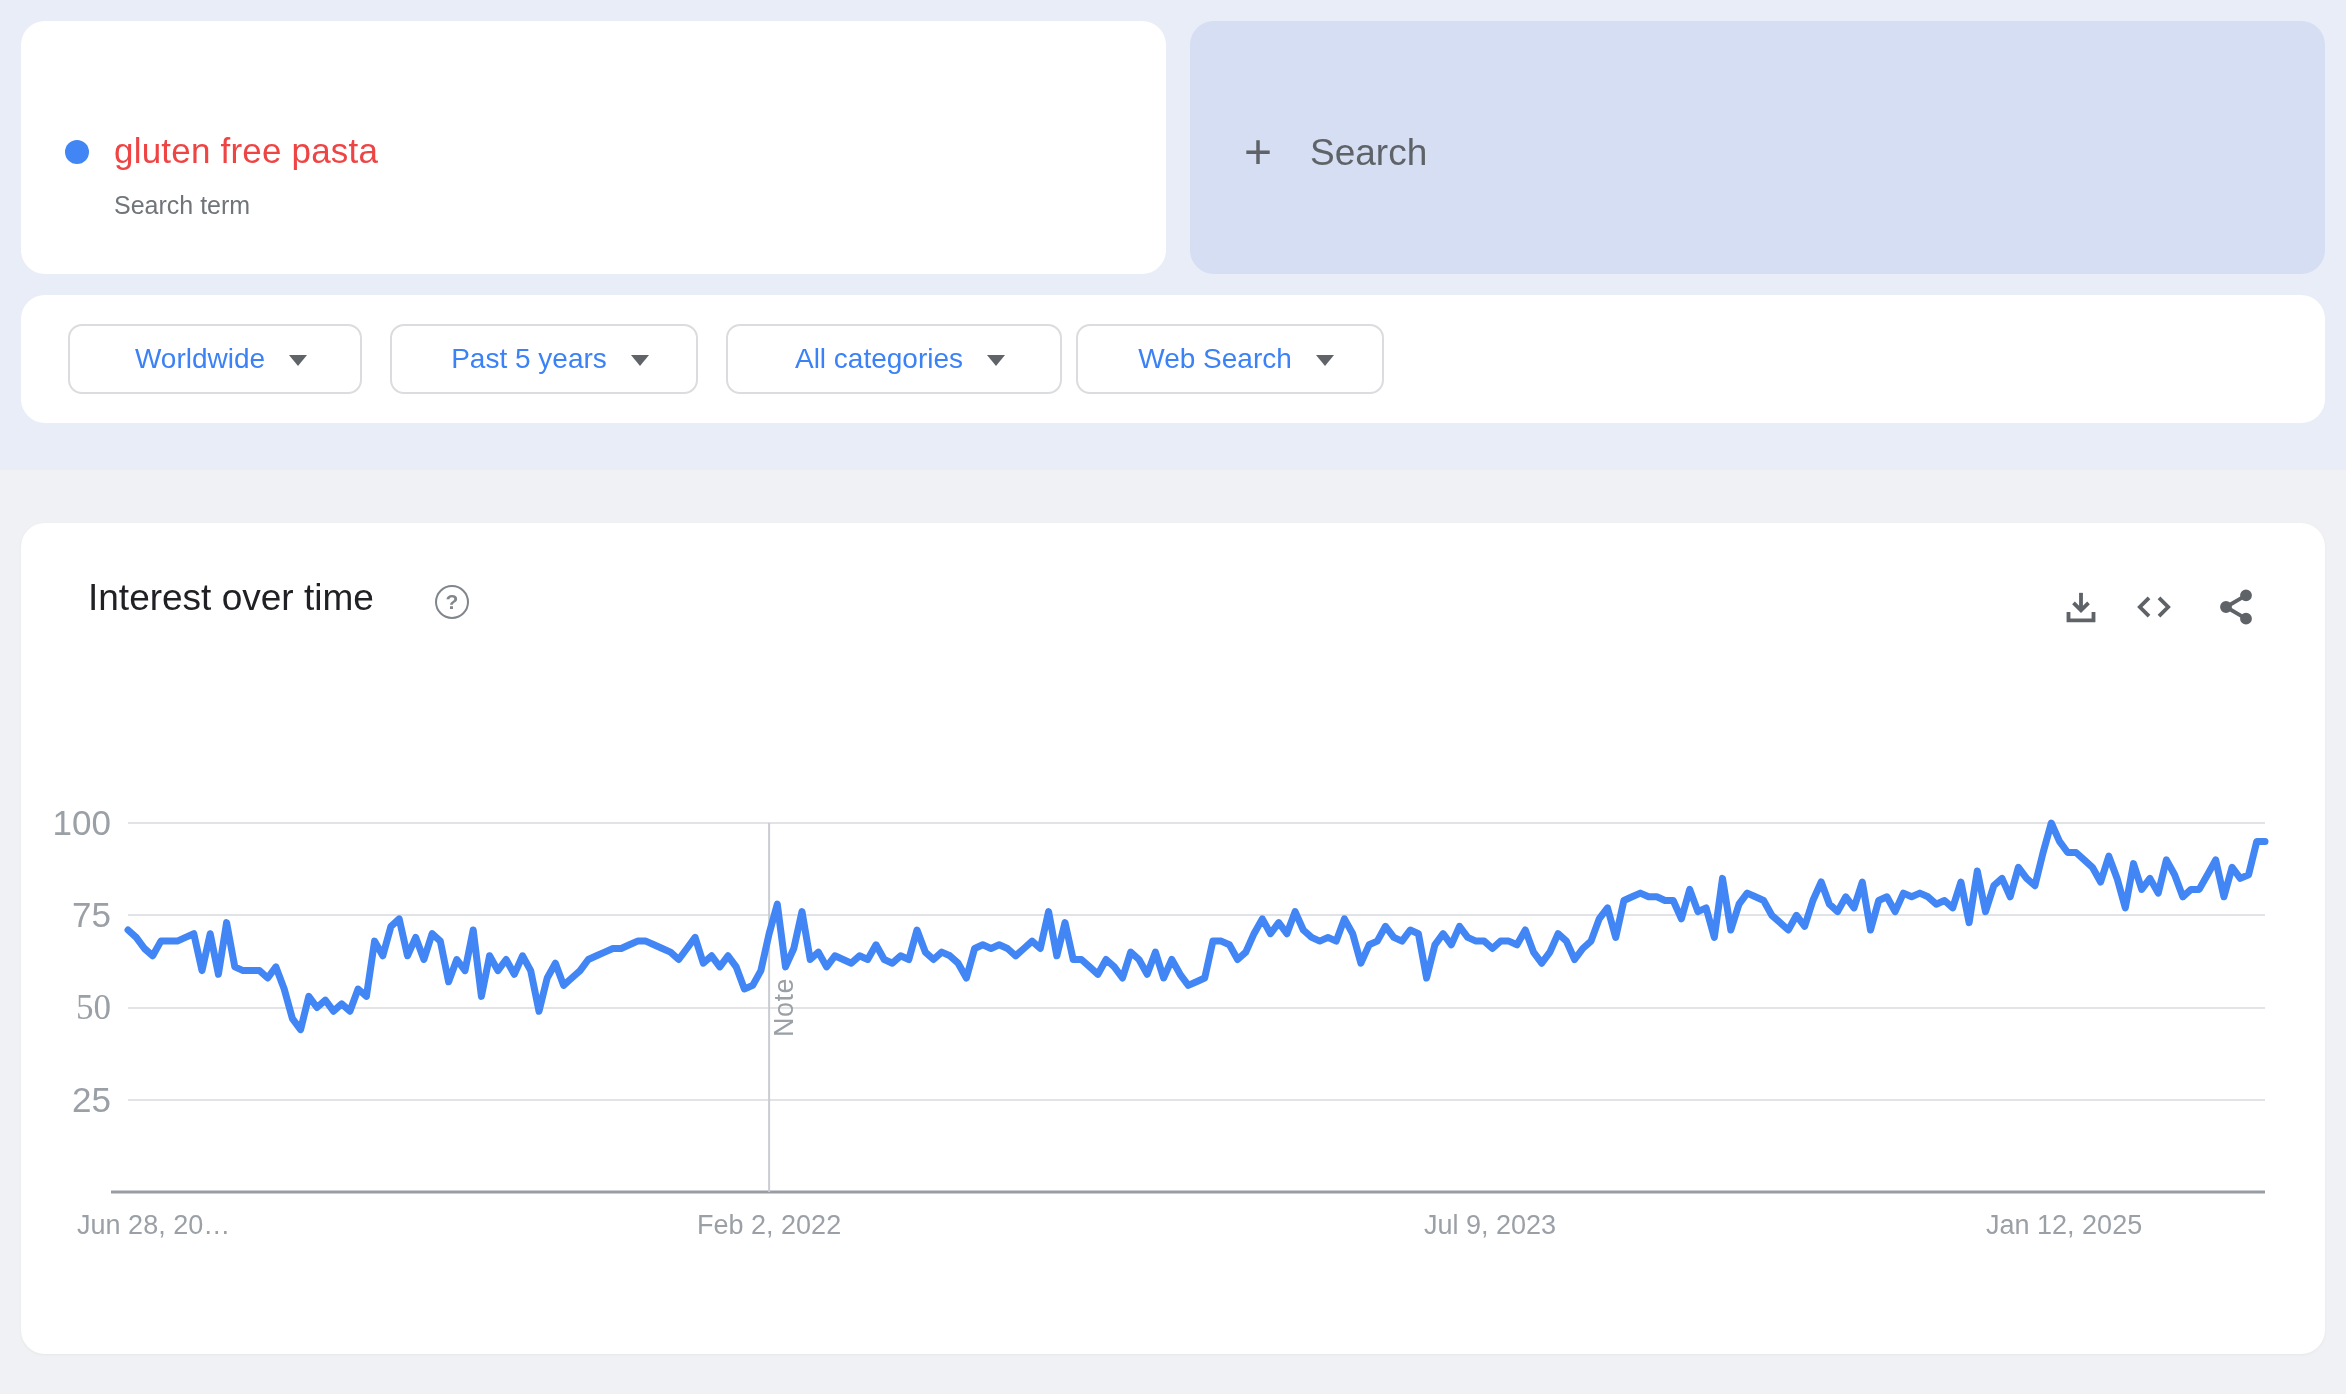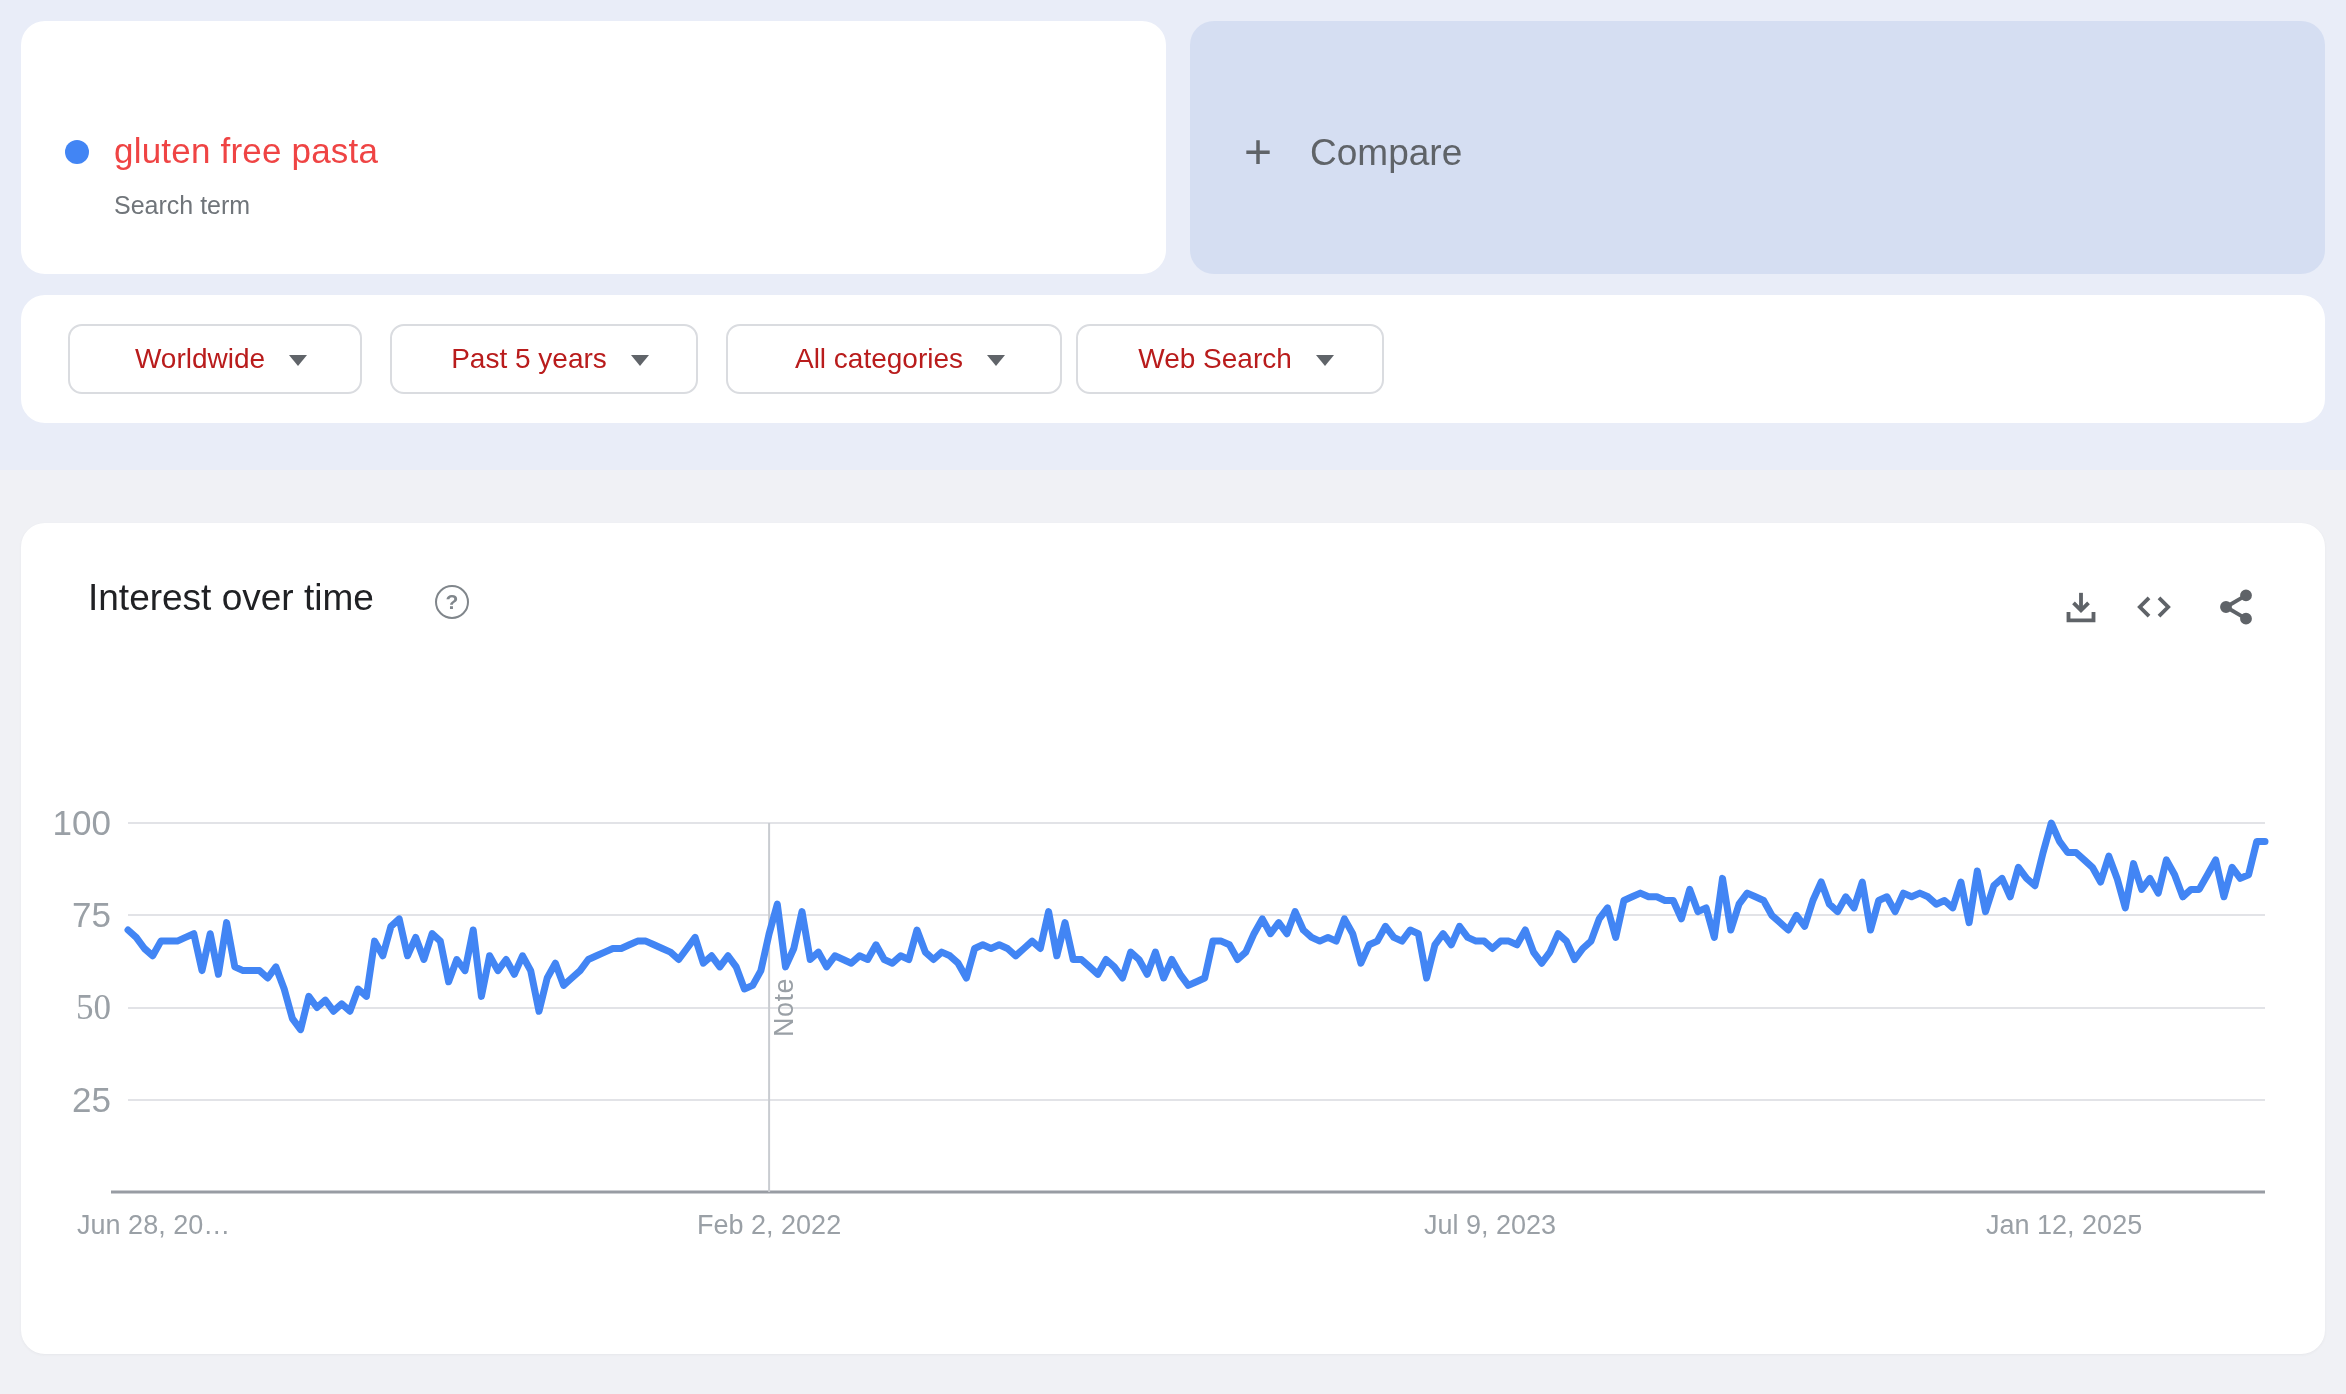--- a/index.html
+++ b/index.html
@@ -41,21 +41,21 @@
     font-size:37px;color:#5f6368;margin-left:38px;margin-top:10px;
   }
   .filter-strip{
     position:absolute;left:21px;top:295px;width:2304px;height:128px;
     background:#ffffff;border-radius:24px;
   }
   .pill{
     position:absolute;top:29px;height:70px;box-sizing:border-box;
     border:2px solid #dadce0;border-radius:14px;background:#fff;
     display:flex;align-items:center;justify-content:center;gap:24px;
-    font-size:28px;color:#b91c1c;cursor:pointer;padding-left:12px;
+    font-size:28px;color:#3b82f6;cursor:pointer;padding-left:12px;
   }
   .pill-arrow{
     width:0;height:0;border-left:9px solid transparent;
     border-right:9px solid transparent;border-top:11px solid #606469;
     margin-top:3px;
   }
   .chart-card{
     left:21px;top:523px;width:2304px;height:831px;
     box-shadow:0 1px 3px rgba(60,64,67,0.05);
   }
@@ -95,21 +95,21 @@
 <div class="top-section">
 
   <div class="card term-card">
     <div class="term-dot"></div>
     <div class="term-title">gluten free pasta</div>
     <div class="term-sub">Search term</div>
   </div>
 
   <div class="card compare-card">
     <div class="compare-plus">+</div>
-    <div class="compare-label">Compare</div>
+    <div class="compare-label">Search</div>
   </div>
 
   <div class="filter-strip">
     <div class="pill" style="left:47px;width:294px;">
       <span>Worldwide</span>
       <span class="pill-arrow"></span>
     </div>
     <div class="pill" style="left:369px;width:308px;">
       <span>Past 5 years</span>
       <span class="pill-arrow"></span>

